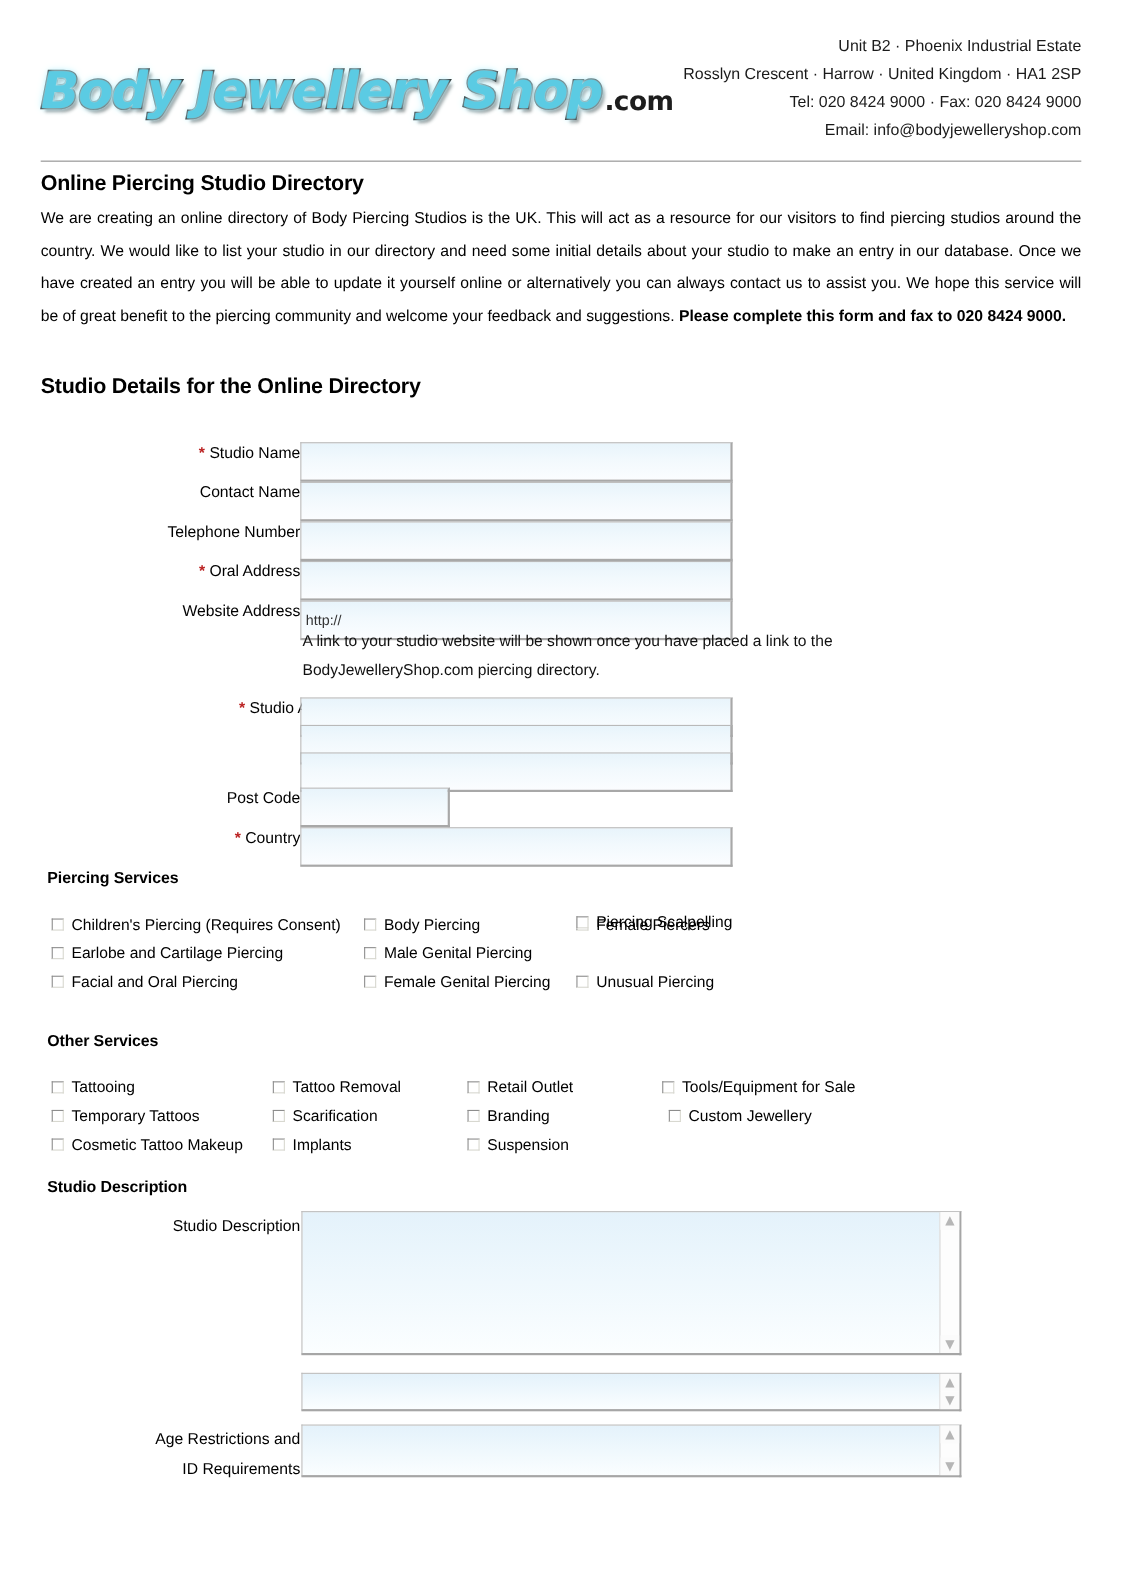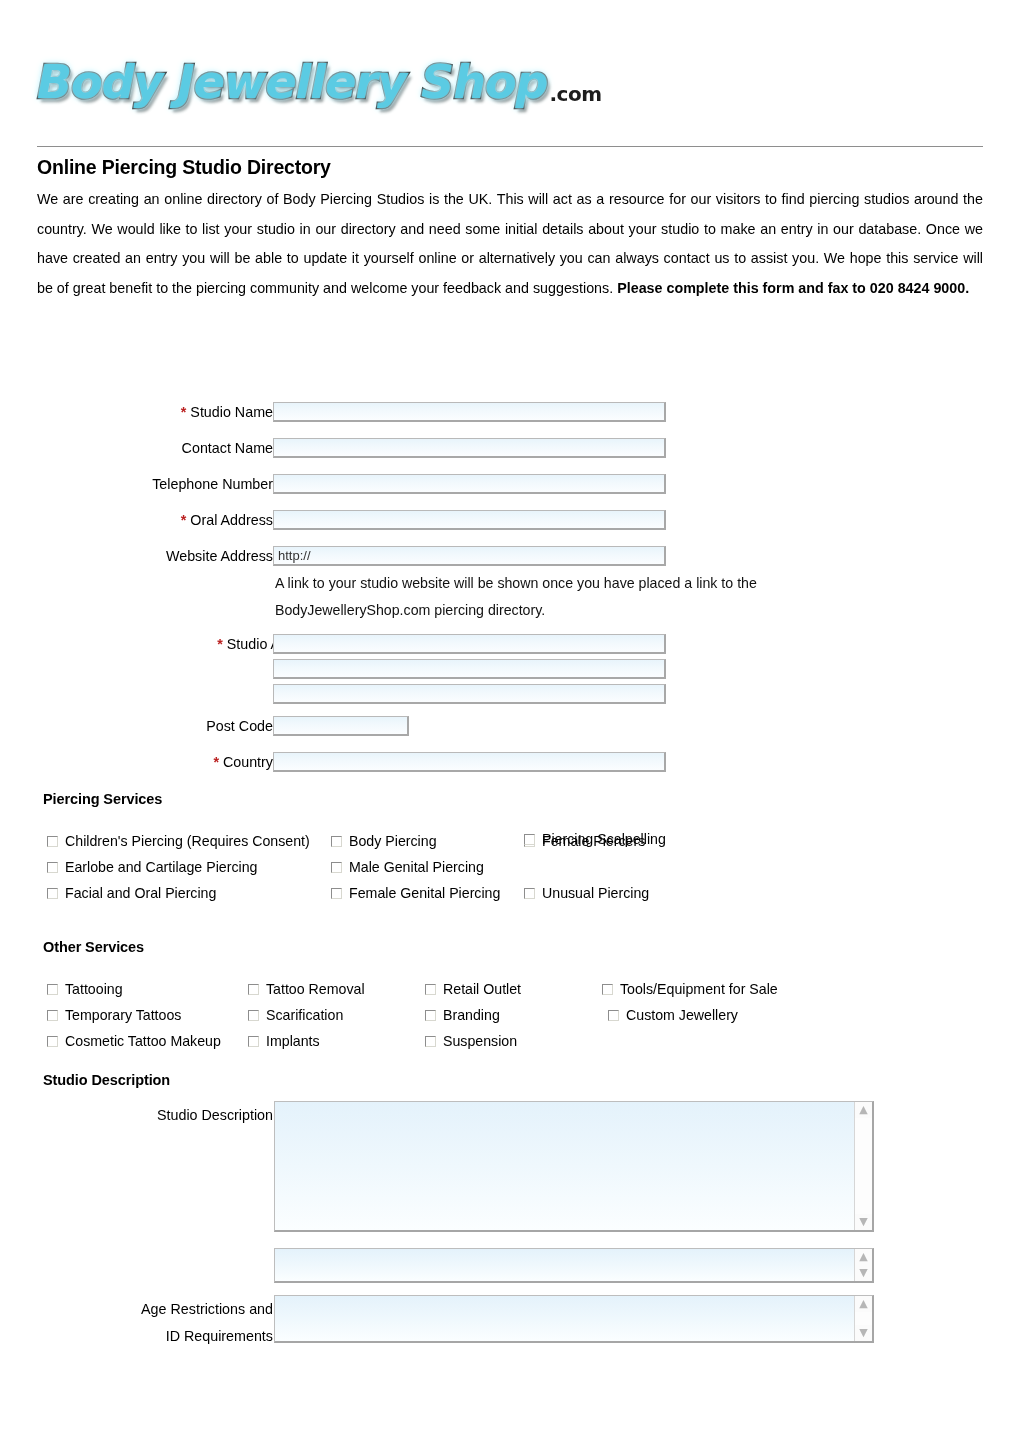--- a/index.html
+++ b/index.html
@@ -53,21 +53,21 @@
        0 0 5px #b5f0fb,
        0 0 9px #cdf5fd,
        3px 4px 3px rgba(0,0,0,0.45);
     line-height: 60px;
     display: inline-block;
     vertical-align: bottom;
   }
   .logo-dotcom {
     font-family: "DejaVu Sans", sans-serif;
     font-weight: bold;
-    font-size: 20px;
+    font-size: 24px;
     color: #1d1d1d;
     display: inline-block;
     vertical-align: bottom;
     padding-bottom: 6px;
     margin-left: 2px;
     letter-spacing: -0.5px;
   }
   .address {
     position: absolute;
     right: 0px;
@@ -134,21 +134,21 @@
     text-align: right;
     font-size: 14.3px;
     line-height: 20px;
     white-space: nowrap;
   }
   .req { color: #bb2222; font-weight: bold; }
 
   .txt {
     box-sizing: border-box;
     display: block;
-    height: 20px;
+    height: 36px;
     border: 1px solid;
     border-color: #b9b9b9 #9a9a9a #9a9a9a #b9b9b9;
     border-right-width: 2px;
     border-bottom-width: 2px;
     border-right-color: #a8a8a8;
     border-bottom-color: #a8a8a8;
     background: linear-gradient(to bottom, #e8f4fb 0%, #f2f9fd 45%, #fbfdff 100%);
     font-family: "Liberation Sans", sans-serif;
     font-size: 13px;
     color: #333;
@@ -243,29 +243,36 @@
 <body>
 
 <div class="page">
 
   <div class="header">
 
     <div class="logo">
       <span class="logo-word">Body Jewellery Shop</span><span class="logo-dotcom">.com</span>
     </div>
 
+    <div class="address">
+      <div>Unit B2 · Phoenix Industrial Estate</div>
+      <div>Rosslyn Crescent · Harrow · United Kingdom · HA1 2SP</div>
+      <div>Tel: 020 8424 9000 · Fax: 020 8424 9000</div>
+      <div>Email: info@bodyjewelleryshop.com</div>
+    </div>
   </div>
 
   <div class="rule"></div>
 
   <div class="intro">
     <h1 class="title">Online Piercing Studio Directory</h1>
     <p class="intro-body"><span>We are creating an online directory of Body Piercing Studios is the UK. This will act as a resource for our visitors to find piercing studios around the country. We would like to list your studio in our directory and need some initial details about your studio to make an entry in our database. Once we have created an entry you will be able to update it yourself online or alternatively you can always contact us to assist you. We hope this service will be of great benefit to the piercing community and welcome your feedback and suggestions. </span><b>Please complete this form and fax to 020 8424 9000.</b></p>
   </div>
 
+  <h2 class="section-title">Studio Details for the Online Directory</h2>
 
   <div class="form-block">
 
     <div class="field-row" style="left:0px; top:402px; width:273px;">
       <span class="f-label"><span class="req">*</span> <span>Studio Name</span></span>
     </div>
     <input class="txt" style="position: absolute; left: 273px; top: 402px; width: 393px;" value="">
 
     <div class="field-row" style="left:0px; top:438px; width:273px;">
       <span class="f-label">Contact Name</span>

